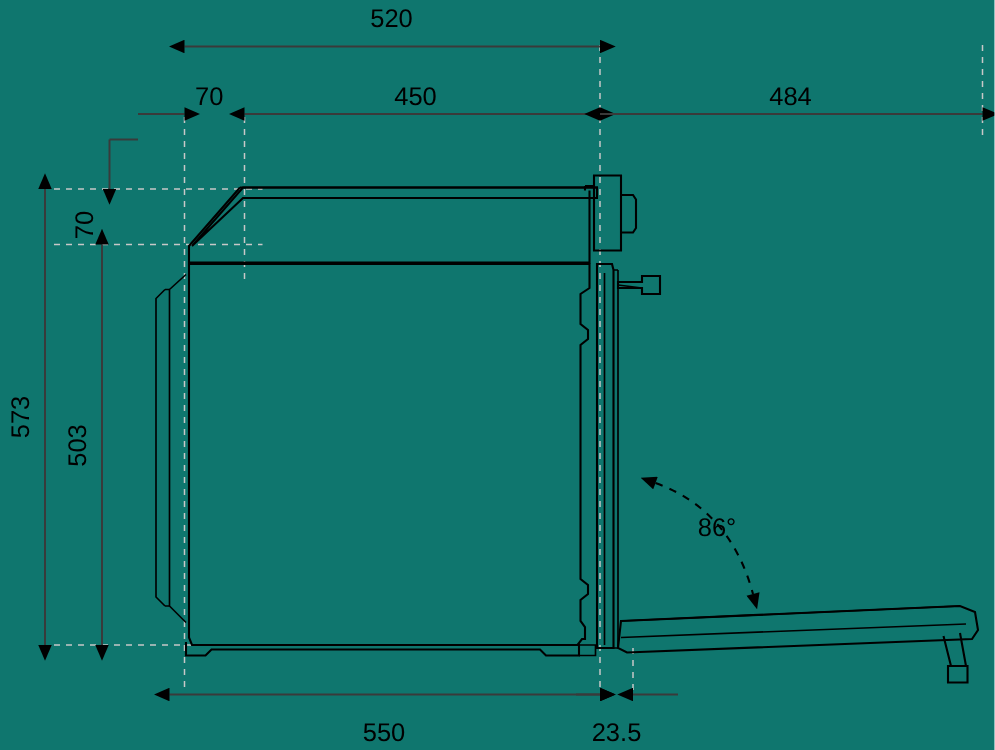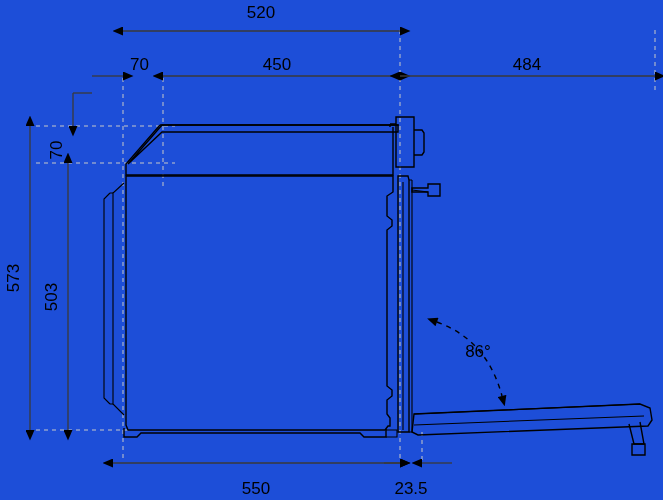--- a/index.html
+++ b/index.html
@@ -7,21 +7,21 @@
     padding: 0;
     background: #ffffff;
   }
   body {
     font-family: "Liberation Sans", sans-serif;
   }
   #drawing-root {
     position: relative;
     width: 663px;
     height: 500px;
-    background: #1d4ed8;
+    background: #0f766e;
     overflow: hidden;
   }
   svg.tech-drawing {
     display: block;
     width: 663px;
     height: 500px;
   }
   .dim-text {
     font-family: "Liberation Sans", sans-serif;
     font-size: 17px;

